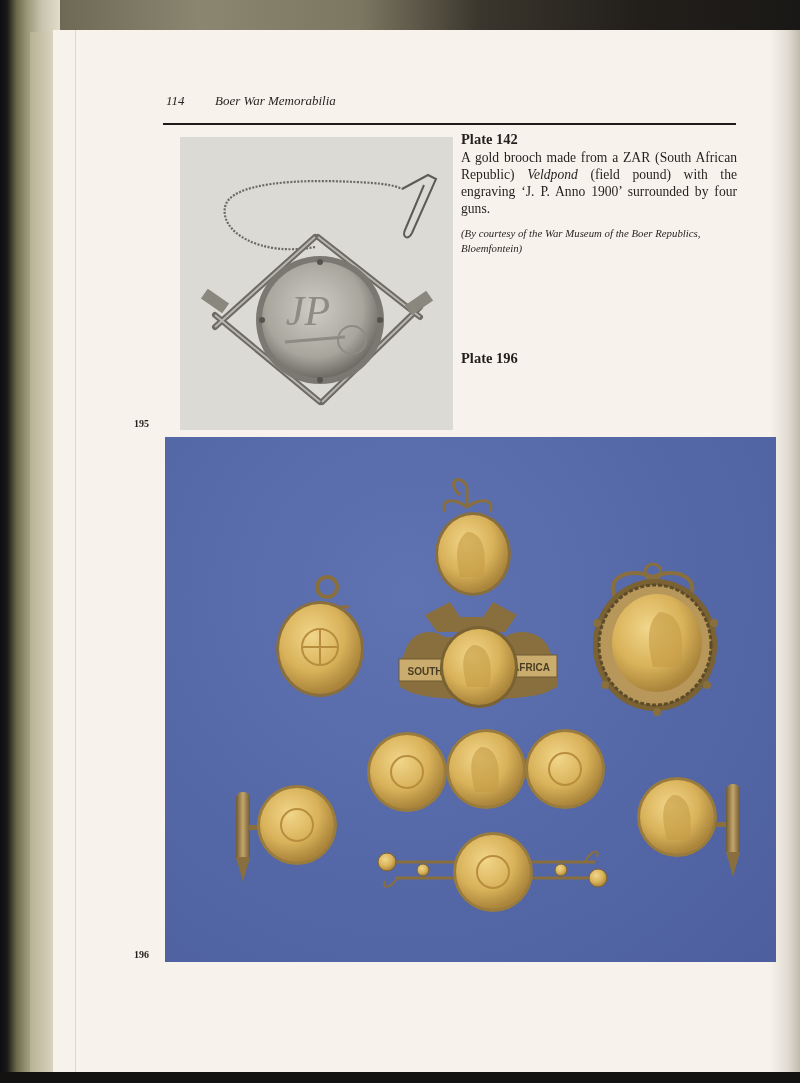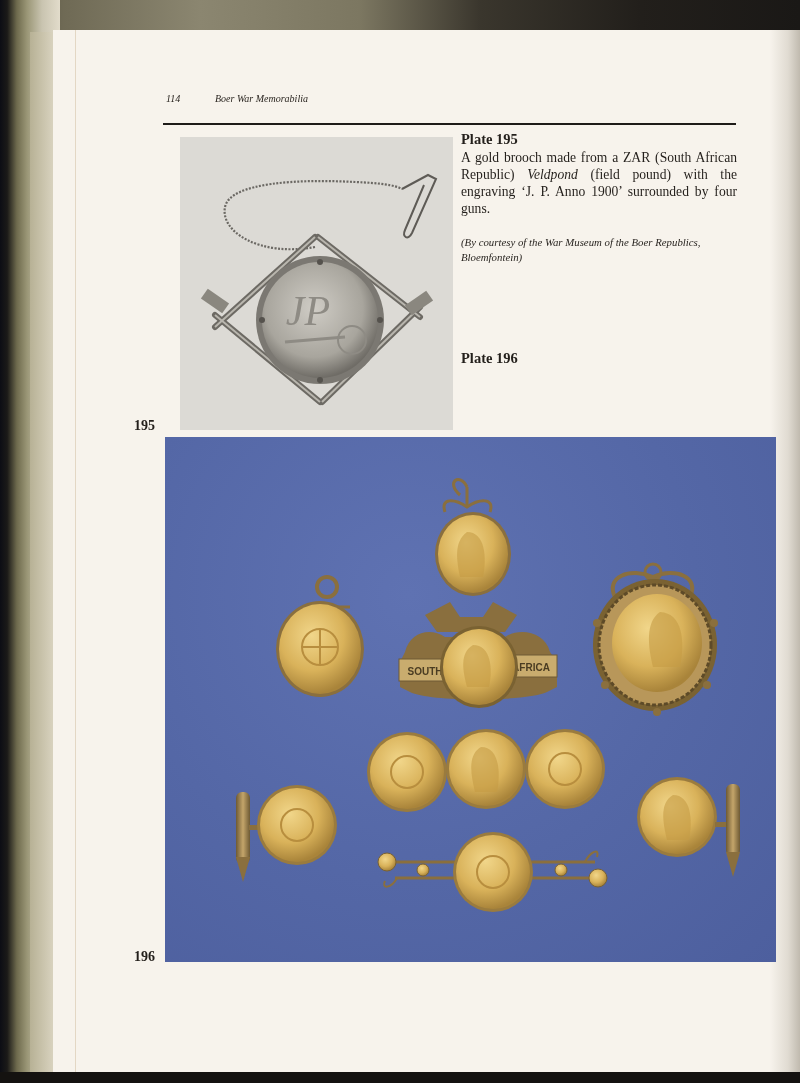--- a/index.html
+++ b/index.html
@@ -8,37 +8,37 @@
   
   #top-edge{left:0;top:0;width:800px;height:32px;background:linear-gradient(90deg,#4a4637 0%,#6f6a55 8%,#8b8670 25%,#7c7761 45%,#3a362d 60%,#221f1b 80%,#1a1816 100%);}
   #left-edge{left:0;top:0;width:60px;height:1083px;background:linear-gradient(90deg,#0c0d14 0%,#1b1a18 12%,#6e6a4d 28%,#9a9676 45%,#c9c4b0 70%,#e2dccb 100%);}
   #page-stack{left:30px;top:32px;width:46px;height:1040px;background:linear-gradient(90deg,#b7b195 0%,#d8d2be 50%,#ece6d8 90%,#e3dccc 100%);}
   #bottom-edge{left:0;top:1072px;width:800px;height:11px;background:#141210;}
   #page{left:53px;top:30px;width:747px;height:1042px;background:#f7f3ec;}
   #page-right-shadow{left:770px;top:30px;width:30px;height:1042px;background:linear-gradient(90deg,rgba(0,0,0,0) 0%,rgba(120,110,90,0.18) 60%,rgba(90,80,60,0.35) 100%);}
   #gutter-line{left:75px;top:30px;width:1px;height:1042px;background:#e3d7c4;}
 
   
-  #running-head{left:166px;top:93px;height:20px;font-style:italic;font-size:10px;color:#2a2520;white-space:nowrap;}
+  #running-head{left:166px;top:93px;height:20px;font-style:italic;font-size:13px;color:#2a2520;white-space:nowrap;}
   #page-number{display:inline-block;width:49px;}
   #head-rule{left:163px;top:123px;width:573px;height:2px;background:#1e1b18;}
 
   
   #plate195-photo{left:180px;top:137px;width:273px;height:293px;background:#dcdad5;overflow:hidden;}
   
   #plate196-photo{left:165px;top:437px;width:571px;height:525px;background:#5568a8;background-image:radial-gradient(ellipse at 40% 30%,#5f72b2 0%,#5467a6 55%,#4d5f9e 100%);overflow:hidden;padding-left:40px;}
 
   
   .caption{left:461px;width:276px;color:#231f1b;}
   .plate-title{font-weight:bold;font-size:14.5px;line-height:17px;margin:0 0 1px 0;}
   .plate-body{font-size:13.6px;line-height:17px;margin:0;text-align:justify;}
-  .plate-credit{font-style:italic;font-size:10.8px;line-height:15px;margin:18px 0 0 0;}
+  .plate-credit{font-style:italic;font-size:10.8px;line-height:15px;margin:9px 0 0 0;}
   #caption195{top:131px;}
   #caption196{top:350px;}
-  .plate-label{font-weight:bold;font-size:14px;color:#231f1b;}
+  .plate-label{font-weight:bold;font-size:10px;color:#231f1b;}
   #label195{left:134px;top:418px;}
   #label196{left:134px;top:949px;}
 </style>
 </head>
 <body>
 
 <div id="top-edge" class="abs"></div>
 <div id="left-edge" class="abs"></div>
 <div id="page-stack" class="abs"></div>
 <div id="page" class="abs"></div>
@@ -89,21 +89,21 @@
     <circle cx="172" cy="203" r="14" fill="none" stroke="#8e8b84" stroke-width="2"></circle>
 
     <circle cx="140" cy="125" r="3" fill="#55524d"></circle>
     <circle cx="140" cy="243" r="3" fill="#55524d"></circle>
     <circle cx="82" cy="183" r="3" fill="#55524d"></circle>
     <circle cx="200" cy="183" r="3" fill="#55524d"></circle>
   </svg>
 </div>
 
 <div id="caption195" class="abs caption">
-  <p class="plate-title">Plate 195</p>
+  <p class="plate-title">Plate 142</p>
   <p class="plate-body"><span>A gold brooch made from a ZAR (South African Republic) </span><i>Veldpond</i><span> (field pound) with the engraving ‘J. P. Anno 1900’ surrounded by four guns.</span></p>
   <p class="plate-credit">(By courtesy of the War Museum of the Boer Republics, Bloemfontein)</p>
 </div>
 <div id="label195" class="abs plate-label">195</div>
 
 <div id="caption196" class="abs caption">
   <p class="plate-title">Plate 196</p>
 </div>
 
 <div id="plate196-photo" class="abs">

